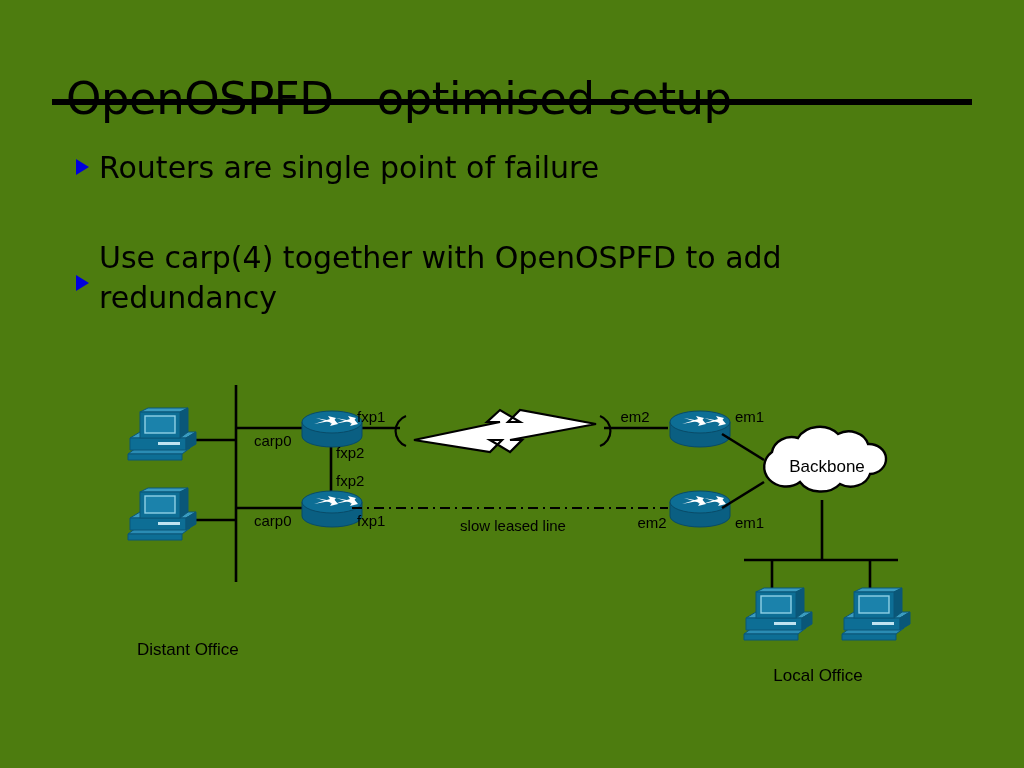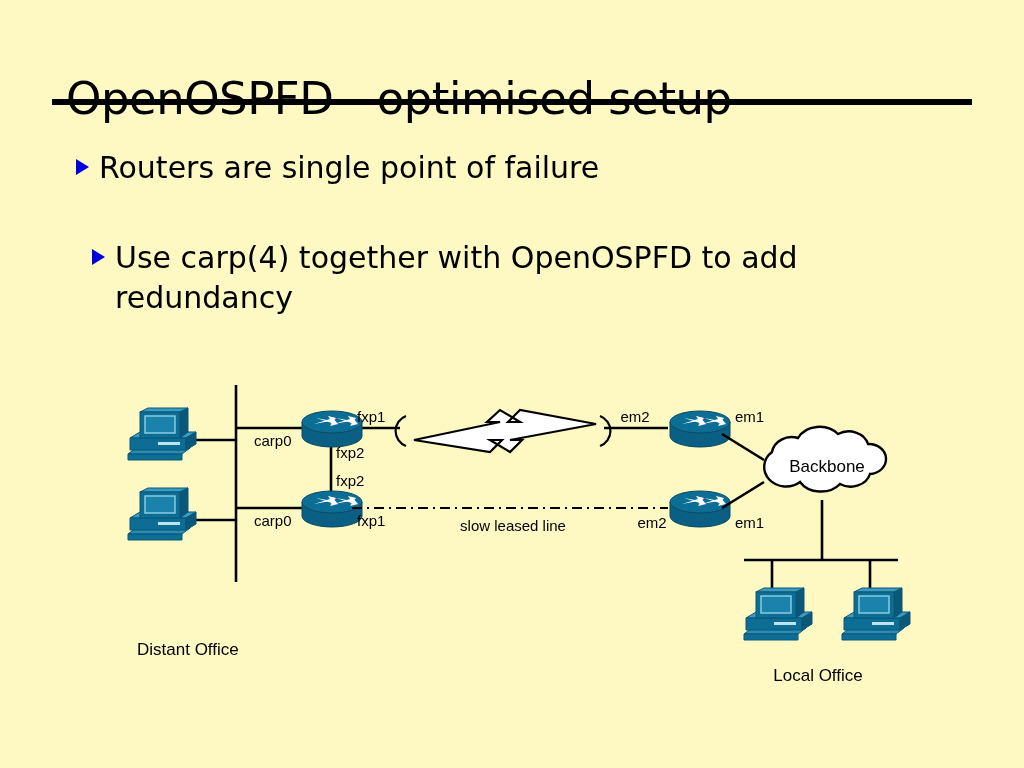--- a/index.html
+++ b/index.html
@@ -11,21 +11,21 @@
     width: 1024px;
     height: 768px;
     position: relative;
     font-family: "DejaVu Sans", sans-serif;
     color: #000000;
     overflow: hidden;
   }
   #slide {
     position: absolute;
     inset: 0;
-    background: #fef9c3;
+    background: #4d7c0f;
   }
   
   #slide-title {
     position: absolute;
     left: 66px;
     top: 42px;
     font-size: 45px;
     font-weight: normal;
     letter-spacing: -0.5px;
     color: #000000;
@@ -55,21 +55,21 @@
     margin-right: 10px;
     flex: 0 0 auto;
   }
   .bullet-text {
     font-size: 30px;
     line-height: 1.32;
     color: #000000;
     max-width: 770px;
   }
   #bullet-1 { left: 76px; top: 148px; }
-  #bullet-2 { left: 92px; top: 238px; }
+  #bullet-2 { left: 76px; top: 238px; align-items: center; }
 
   
   #diagram {
     position: absolute;
     left: 0;
     top: 360px;
     width: 1024px;
     height: 360px;
   }
   #diagram svg { display: block; }

